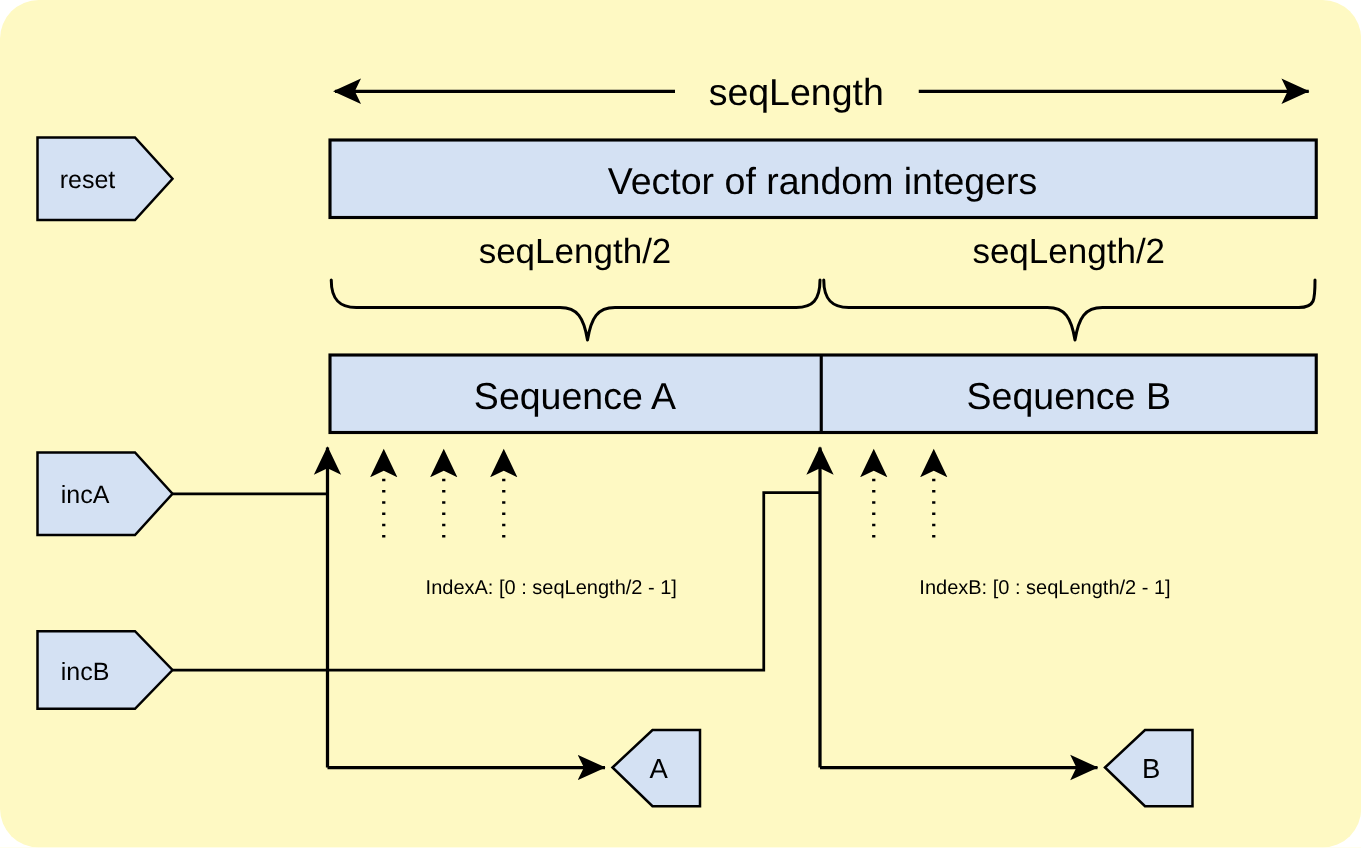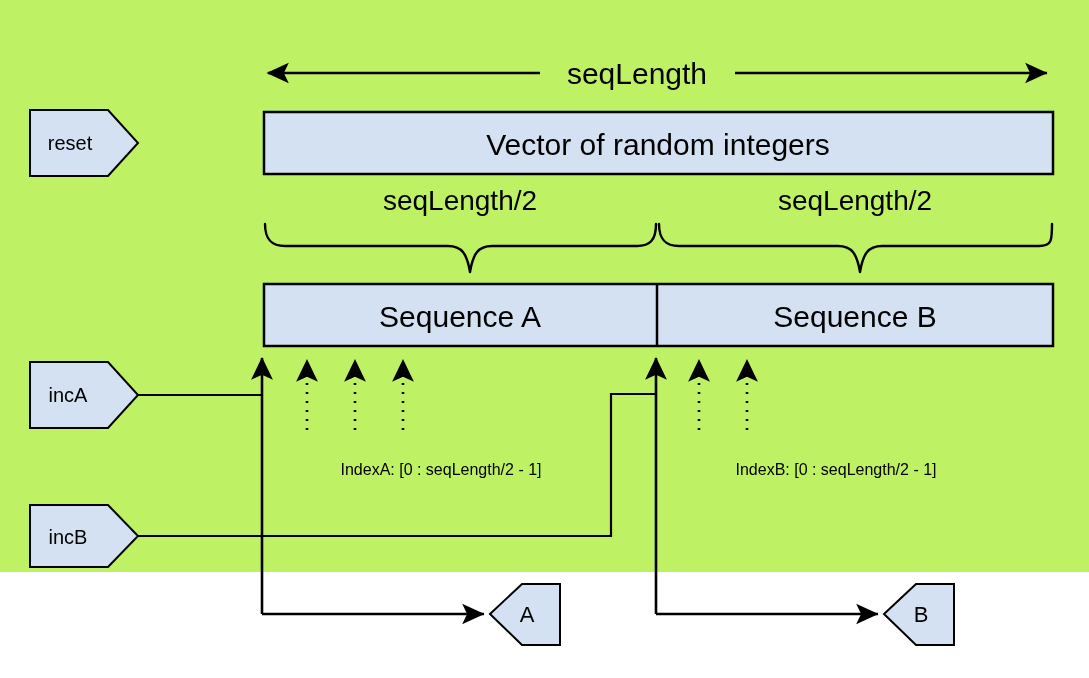--- a/index.html
+++ b/index.html
@@ -10,22 +10,23 @@
   }
   body {
     font-family: "Liberation Sans", sans-serif;
     width: 1089px;
     height: 678px;
     overflow: hidden;
   }
   #diagram-root {
     position: relative;
     width: 1089px;
-    height: 572px;
-    background: #bef264;
+    height: 678px;
+    background: #fef9c3;
+    border-radius: 31px;
   }
   #diagram-svg {
     position: absolute;
     top: 0;
     left: 0;
     width: 1089px;
     height: 678px;
   }
   .shape-fill {
     fill: #d4e1f3;

